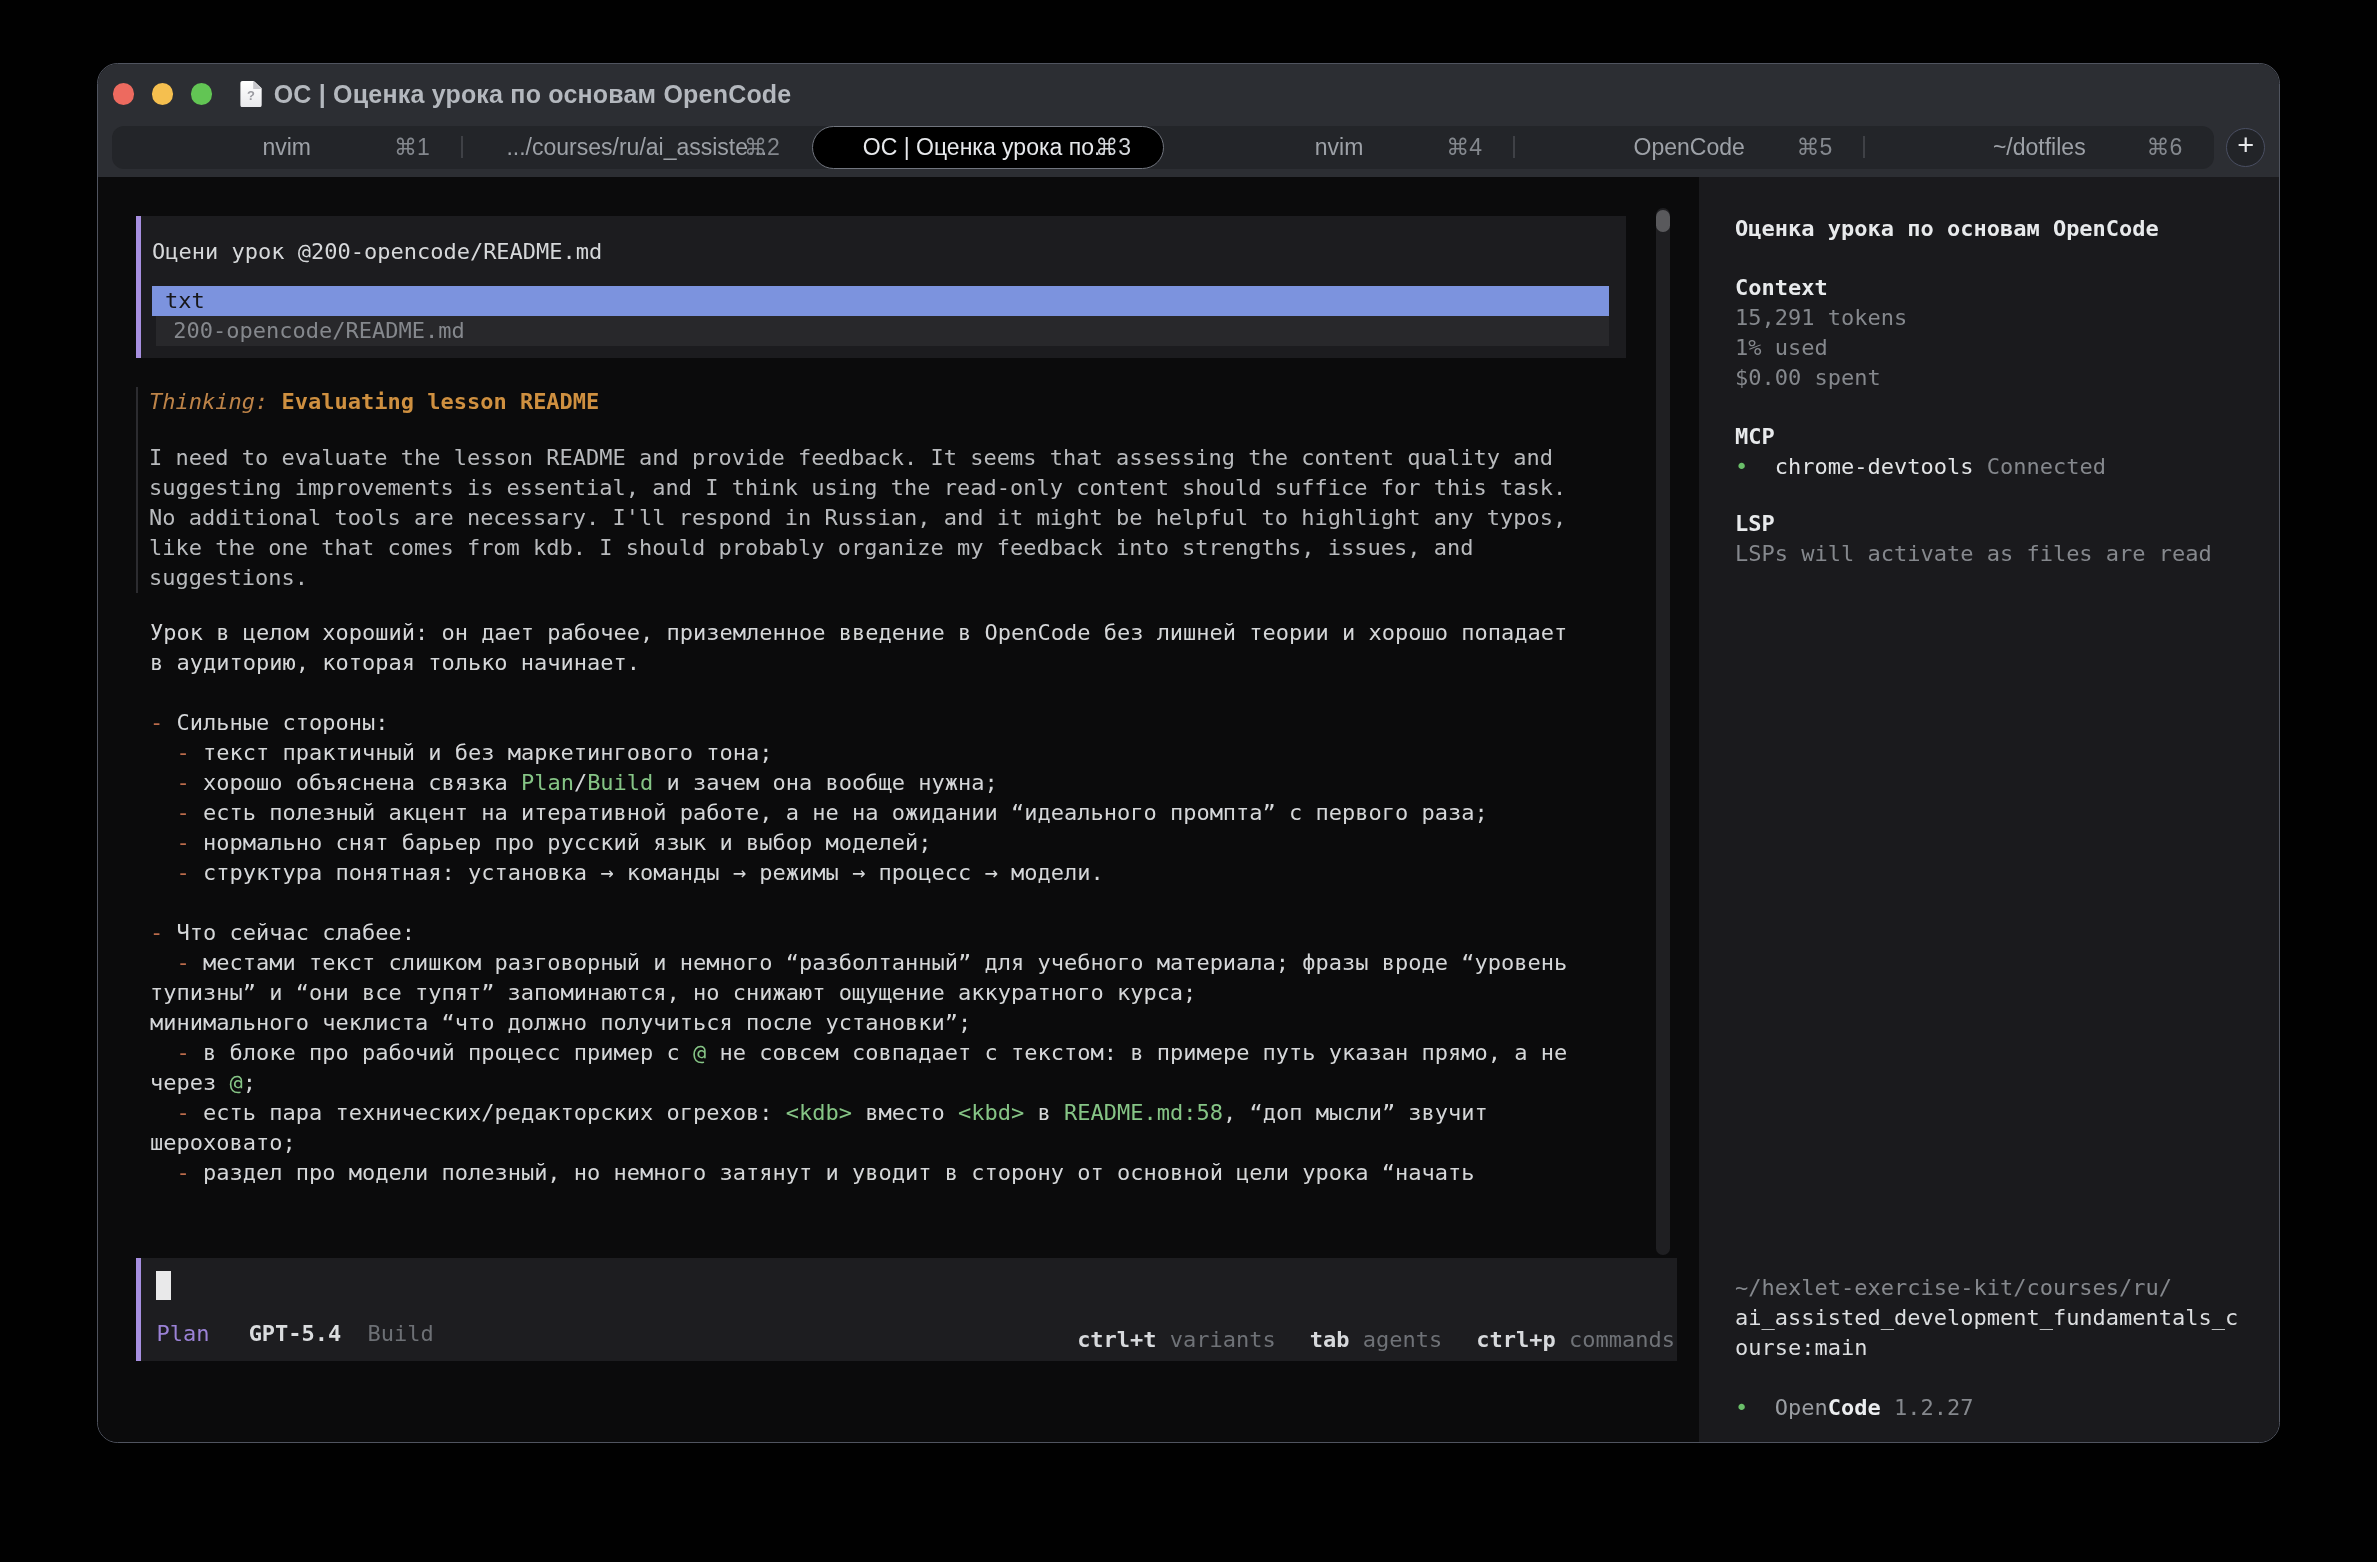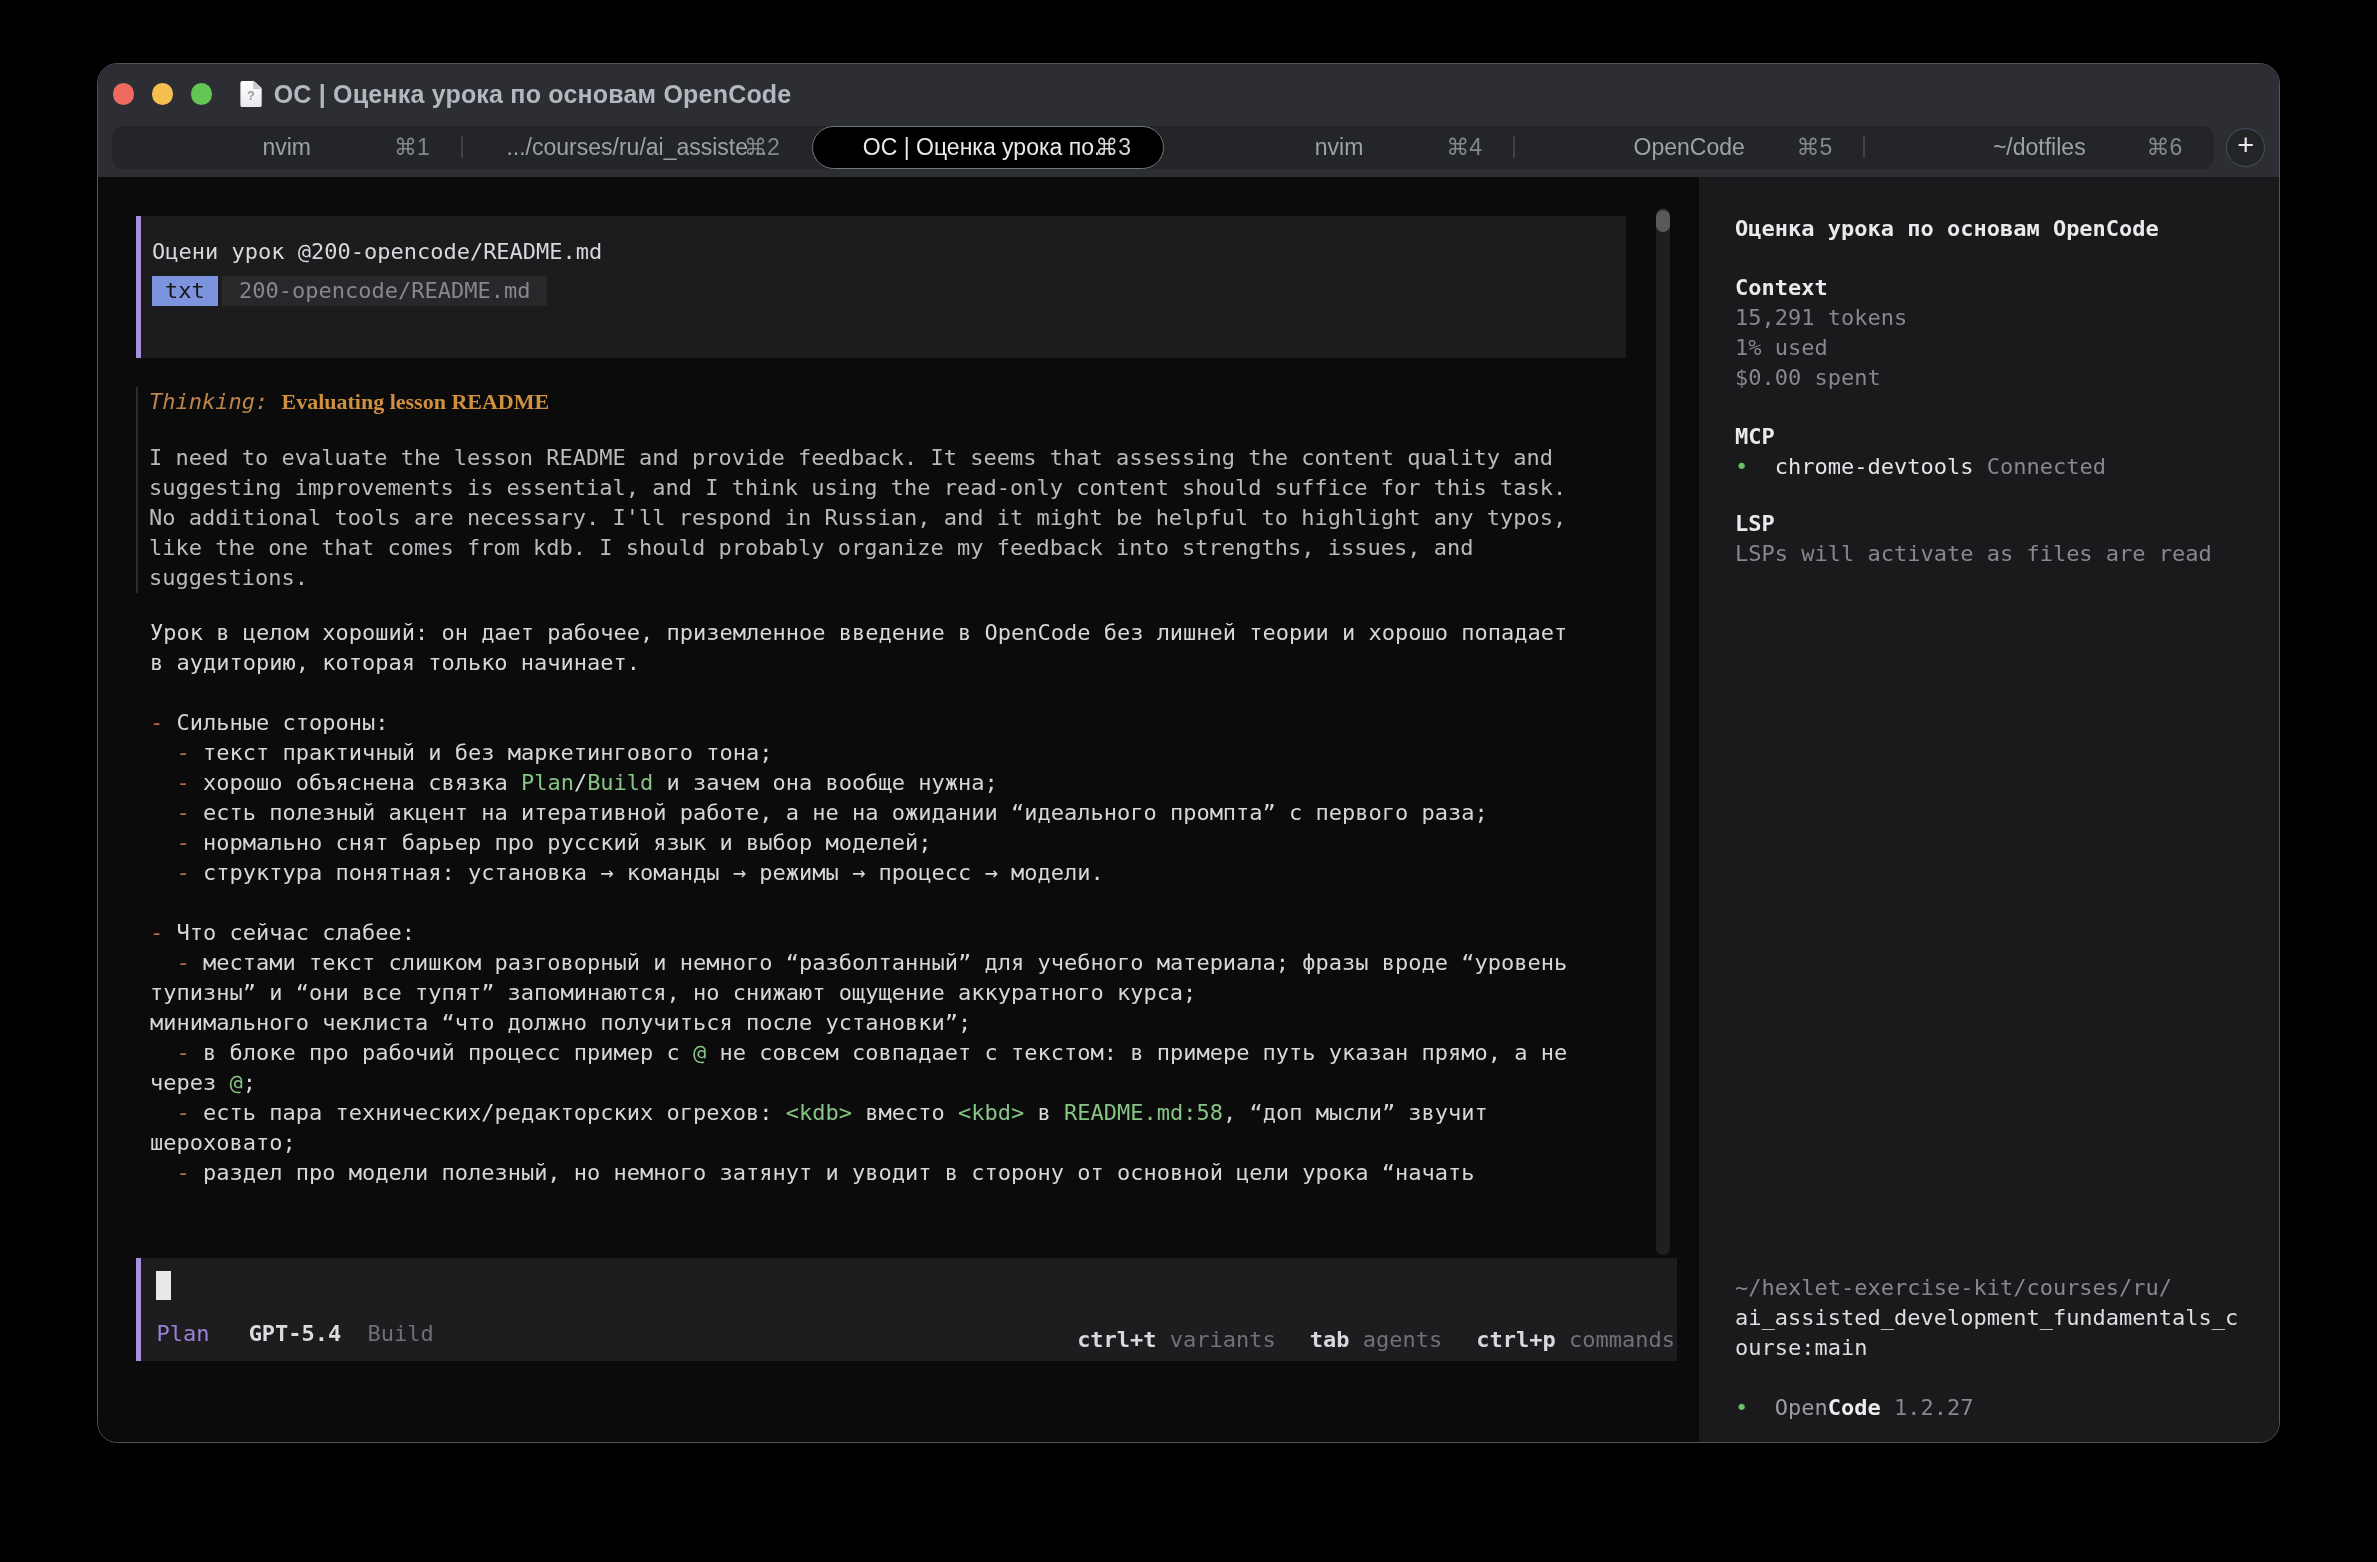--- a/index.html
+++ b/index.html
@@ -54,35 +54,35 @@
   .sidebar { position:relative; width:580px; background:#1a1a1d;
              font-family:"DejaVu Sans Mono", monospace; font-size:22px; }
 
   .line { height:30px; line-height:30px; white-space:pre; }
 
   
   .user-panel { position:absolute; left:38px; top:39px; width:1490px; height:142px;
                 background:#1c1c1f; border-left:5.1px solid #a78fe0;
                 padding:20.5px 17px 0 11px; }
   .user-msg { color:#d6d8da; line-height:30px; white-space:pre; }
-  .chiprow { margin-top:9px; display:flex; }
+  .chiprow { margin-top:19px; display:flex;flex-direction:column; }
   .chip-badge { background:#7c93de; color:#17171a; padding:2.6px 13px; }
   .chip-path { background:#28282b; color:#85888d; padding:2.6px 17px; margin-left:4.3px; }
 
   
   .scrollbar { position:absolute; left:1558px; top:31px; width:13.7px; height:1047px;
                background:#1f1f22; border-radius:6.8px; }
   .scroll-thumb { position:absolute; left:0; top:1.7px; width:13.7px; height:22px;
                   background:#59595c; border-radius:6.8px; }
 
   
   .thinking { position:absolute; left:38px; top:210px; border-left:2.6px solid #2c2c30;
               padding-left:11px; }
   .think-label { font-style:italic; color:#bd8348; }
-  .think-title { font-weight:bold; color:#cf9040;font-family:Liberation Serif, serif; }
+  .think-title { font-weight:bold; color:#cf9040; }
   .think-body { margin-top:26px; color:#b8babd; }
 
   
   .response { position:absolute; left:52px; top:441px; color:#d5d7d9; }
   .response .d { color:#bd6c4c; }
   .response .g { color:#86c586; }
 
   
   .input-panel { position:absolute; left:38px; top:1081px; width:1541px; height:103px;
                  background:#1d1d20; border-left:5.1px solid #a78fe0; }

